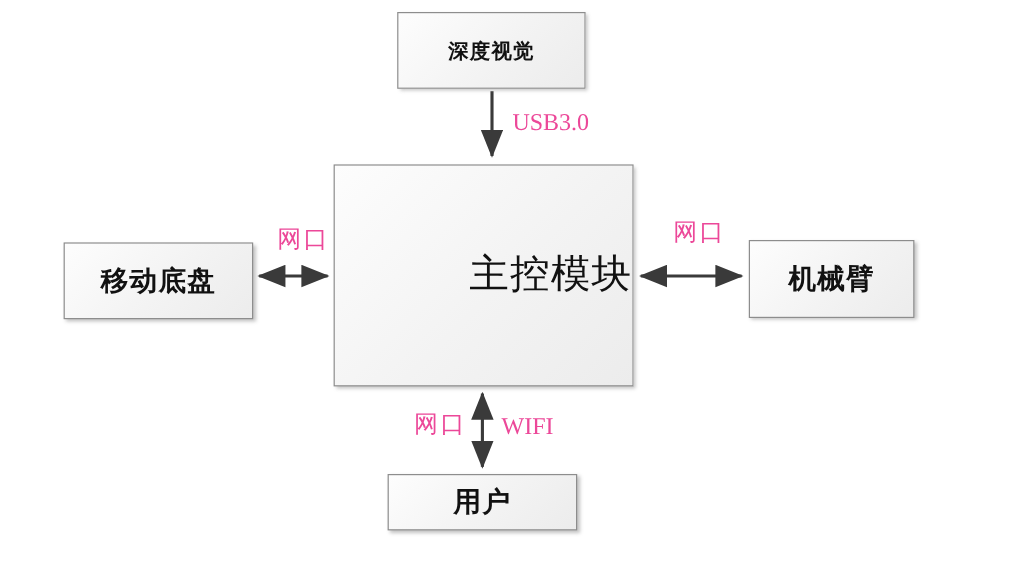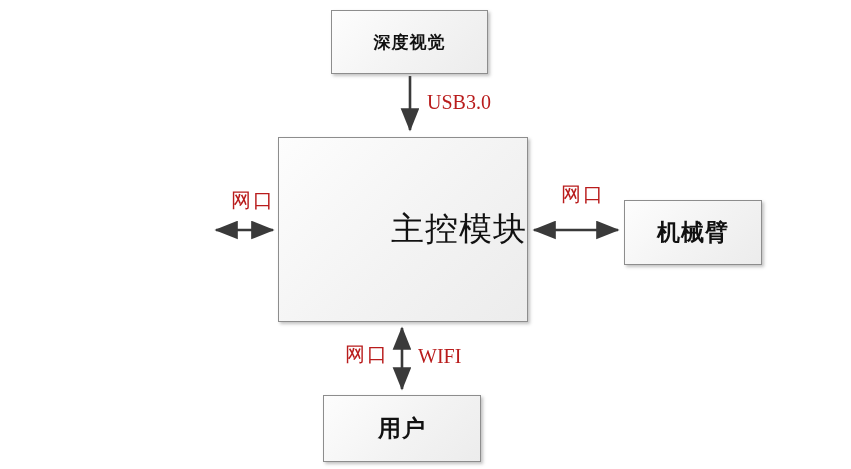--- a/index.html
+++ b/index.html
@@ -36,36 +36,36 @@
   .node-label {
     display: block;
     line-height: 1;
   }
   .node.bold .node-label { font-weight: bold; }
 
   #node-depth-vision   { left: 331px; top: 10px;  width: 157px; height: 64px;  font-size: 17px; }
   #node-main-control   { left: 278px; top: 137px; width: 250px; height: 185px; font-size: 33px; justify-content: flex-end; }
   #node-mobile-chassis { left: 53px;  top: 202px; width: 158px; height: 64px;  font-size: 23px; }
   #node-robot-arm      { left: 624px; top: 200px; width: 138px; height: 65px;  font-size: 23px; }
-  #node-user           { left: 323px; top: 395px; width: 158px; height: 67px;  font-size: 23px; text-align: center; }
+  #node-user           { left: 323px; top: 395px; width: 158px; height: 47px;  font-size: 23px; text-align: center; }
 
   
   #connectors {
     position: absolute;
     left: 0;
     top: 0;
     width: 851px;
     height: 469px;
     pointer-events: none;
   }
 
   
   .edge-label {
     position: absolute;
-    color: #b91c1c;
+    color: #ec4899;
     font-family: "Liberation Serif", "DejaVu Serif", serif;
     white-space: nowrap;
     line-height: 1;
     user-select: none;
   }
   #label-usb3      { left: 427px; top: 92px;  font-size: 20px; }
   #label-port-left { left: 231px; top: 190px; font-size: 20px; letter-spacing: 2px; }
   #label-port-right{ left: 561px; top: 184px; font-size: 20px; letter-spacing: 2px; }
   #label-port-bottom{left: 345px; top: 344px; font-size: 20px; letter-spacing: 2px; }
   #label-wifi      { left: 418px; top: 346px; font-size: 20px; }
@@ -103,20 +103,23 @@
   </svg>
 
   <div class="node bold" id="node-depth-vision">
     <span class="node-label">深度视觉</span>
   </div>
 
   <div class="node" id="node-main-control">
     <span class="node-label">主控模块</span>
   </div>
 
+  <div class="node bold" id="node-mobile-chassis">
+    <span class="node-label">移动底盘</span>
+  </div>
 
   <div class="node bold" id="node-robot-arm">
     <span class="node-label">机械臂</span>
   </div>
 
   <div class="node bold" id="node-user">
     <span class="node-label">用户</span>
   </div>
 
   <div class="edge-label" id="label-usb3">USB3.0</div>

